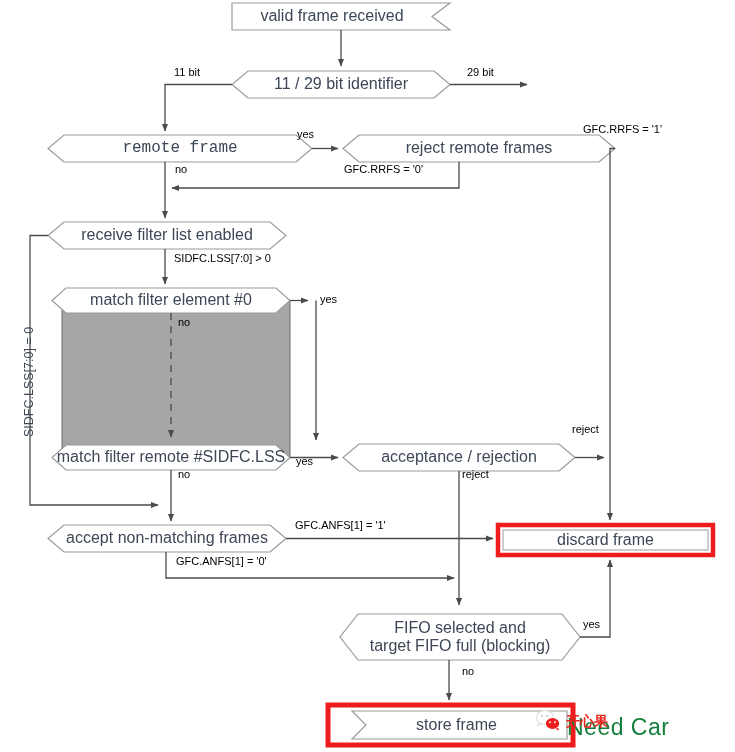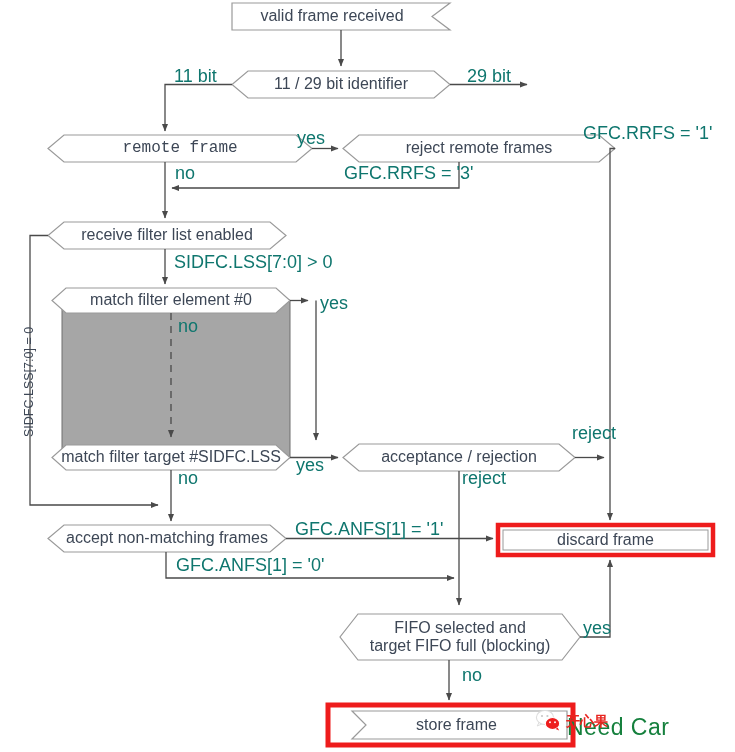--- a/index.html
+++ b/index.html
@@ -14,22 +14,22 @@
     display:flex;align-items:center;justify-content:center;
     text-align:center;
     color:#3d4756;
     font-size:16px;
     line-height:1.15;
     white-space:pre-line;
     pointer-events:none;
   }
   .lbl{
     position:absolute;
-    color:#0f766e;
-    font-size:18px;
+    color:#000000;
+    font-size:11px;
     white-space:nowrap;
     pointer-events:none;
   }
   .vlbl{
     position:absolute;
     color:#3d4756;
     font-size:12.5px;
     white-space:nowrap;
     transform-origin:0 0;
     transform:rotate(-90deg);
@@ -174,38 +174,38 @@
   <div class="nd" style="left:232px;top:71px;width:218px;height:27px;">11 / 29 bit identifier</div>
 
   <div class="nd" style="left:48px;top:135px;width:264px;height:27px;font-family:Liberation Mono, monospace;">remote frame</div>
 
   <div class="nd" style="left:343px;top:135px;width:272px;height:27px;">reject remote frames</div>
 
   <div class="nd" style="left:48px;top:222px;width:238px;height:27px;">receive filter list enabled</div>
 
   <div class="nd" style="left:52px;top:288px;width:238px;height:25px;">match filter element #0</div>
 
-  <div class="nd" style="left:52px;top:445px;width:238px;height:25px;">match filter target #SIDFC.LSS</div>
+  <div class="nd" style="left:52px;top:445px;width:238px;height:25px;">match filter remote #SIDFC.LSS</div>
 
   <div class="nd" style="left:343px;top:444px;width:232px;height:27px;">acceptance / rejection</div>
 
   <div class="nd" style="left:48px;top:525px;width:238px;height:27px;">accept non-matching frames</div>
 
   <div class="nd" style="left:498px;top:525px;width:215px;height:30px;">discard frame</div>
 
   <div class="nd" style="left:340px;top:614px;width:240px;height:46px;">FIFO selected and
 target FIFO full (blocking)</div>
 
   <div class="nd" style="left:340px;top:705px;width:233px;height:40px;">store frame</div>
 
   <div class="lbl" style="left:174px;top:66px;">11 bit</div>
   <div class="lbl" style="left:467px;top:66px;">29 bit</div>
   <div class="lbl" style="left:297px;top:128px;">yes</div>
   <div class="lbl" style="left:175px;top:163px;">no</div>
-  <div class="lbl" style="left:344px;top:163px;">GFC.RRFS = '3'</div>
+  <div class="lbl" style="left:344px;top:163px;">GFC.RRFS = '0'</div>
   <div class="lbl" style="left:583px;top:123px;">GFC.RRFS = '1'</div>
   <div class="lbl" style="left:174px;top:252px;">SIDFC.LSS[7:0] &gt; 0</div>
   <div class="vlbl" style="left:22px;top:437px;">SIDFC.LSS[7:0] = 0</div>
   <div class="lbl" style="left:178px;top:316px;">no</div>
   <div class="lbl" style="left:320px;top:293px;">yes</div>
   <div class="lbl" style="left:296px;top:455px;">yes</div>
   <div class="lbl" style="left:178px;top:468px;">no</div>
   <div class="lbl" style="left:462px;top:468px;">reject</div>
   <div class="lbl" style="left:572px;top:423px;">reject</div>
   <div class="lbl" style="left:295px;top:519px;">GFC.ANFS[1] = '1'</div>

